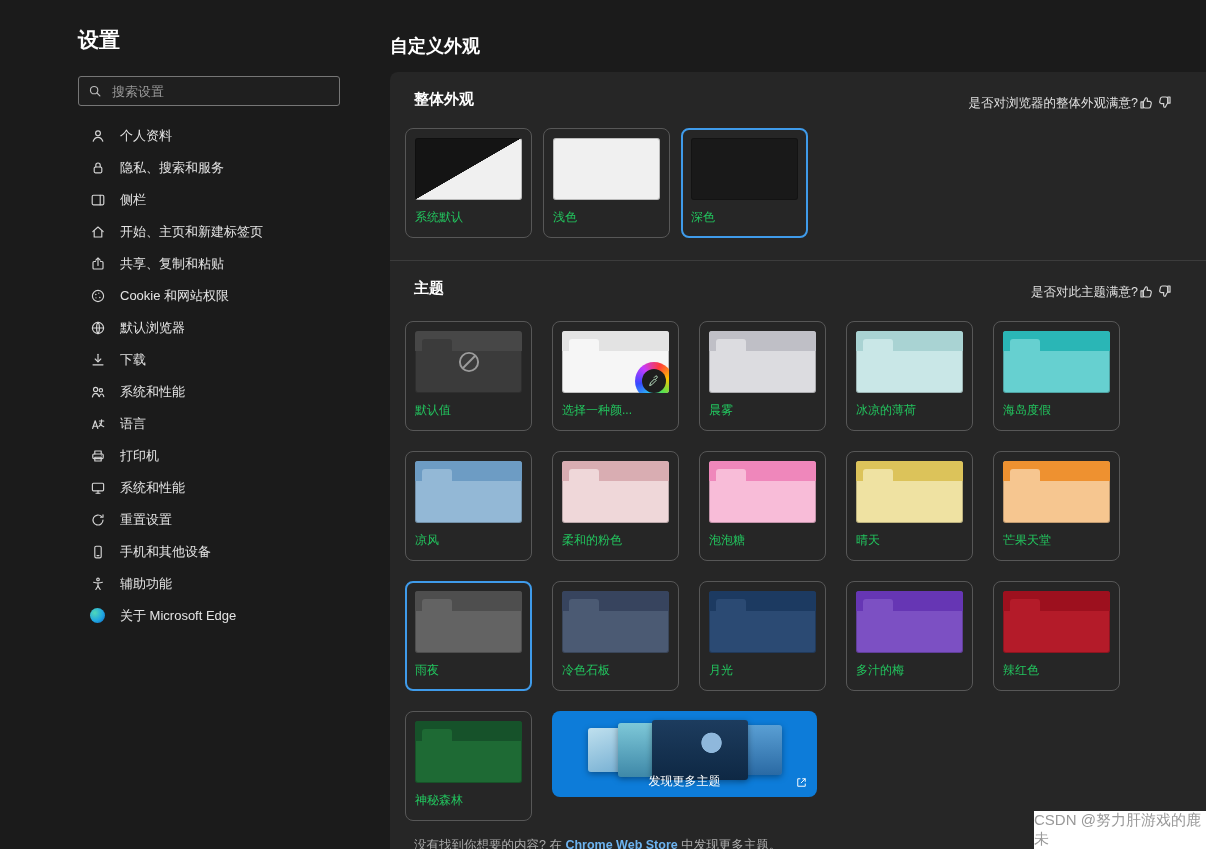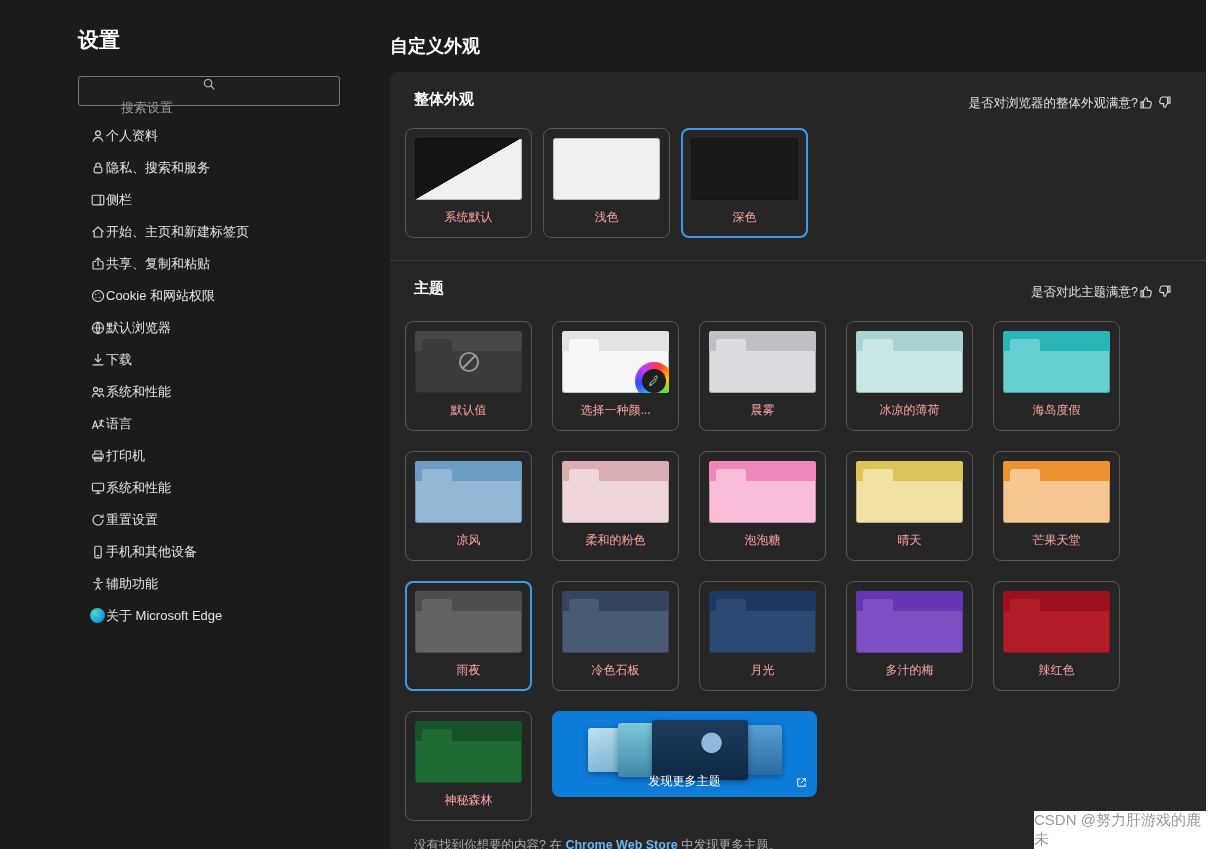--- a/index.html
+++ b/index.html
@@ -5,26 +5,26 @@
   :root{ --accent:#3f9bea; --link:#6cb3f0; --banner:#0d7cd9; }
   *{box-sizing:border-box;}
   body{margin:0;background:#fff;}
   .app{position:relative;width:1212px;height:849px;background:#1b1b1b;overflow:hidden;
        font-family:"Liberation Sans","DejaVu Sans",sans-serif;color:#e9e9e9;}
 
   
   .sidebar{position:absolute;top:0;left:0;width:345px;height:100%;padding-left:28px;}
   .settings-title{margin:26px 0 0 50px;font-size:21px;font-weight:700;color:#fff;}
   .search-box{margin:22px 0 0 50px;width:262px;height:30px;border:1px solid #767676;border-radius:3px;
-              display:flex;align-items:center;gap:8px;padding:0 9px;background:#1f1f1f;flex-direction:column;}
+              display:flex;align-items:center;gap:8px;padding:0 9px;background:#1f1f1f;}
   .search-box .s-icon{width:14px;height:14px;color:#bdbdbd;display:inline-flex;}
   .search-box input{flex:1;border:0;background:transparent;outline:0;color:#e9e9e9;font-size:13px;font-family:inherit;min-width:0;}
   .search-box input::placeholder{color:#9a9a9a;}
   #sidebar-nav{margin:14px 12px 0 48px;}
-  .side-item{position:relative;display:flex;align-items:center;height:32px;padding-left:14px;
+  .side-item{position:relative;display:flex;align-items:center;gap:14px;height:32px;padding-left:14px;
              border-radius:4px;font-size:13px;color:#e4e4e4;cursor:pointer;}
   .side-item .icon{width:16px;height:16px;color:#d5d5d5;flex:none;display:inline-flex;}
   .side-item .icon svg{width:16px;height:16px;}
   .side-item.selected{background:#393939;}
   .side-item.selected::before{content:"";position:absolute;left:1px;top:8px;width:3px;height:16px;border-radius:2px;background:var(--accent);}
   .side-label{white-space:nowrap;overflow:hidden;text-overflow:ellipsis;}
   .edge-ball{width:15px;height:15px;border-radius:50%;display:inline-block;
              background:radial-gradient(circle at 32% 32%,#4fd8b8,#21a7e0 55%,#0b5fc0);}
 
   
@@ -39,21 +39,21 @@
   .fb-btn svg{width:17px;height:17px;}
   .overall-grid{display:grid;grid-template-columns:repeat(3,127px);gap:11px;margin:16px 0 0 15px;}
   .divider{border:0;border-top:1px solid #3c3c3c;margin:22px 0 0 0;}
   .themes-grid{display:grid;grid-template-columns:repeat(5,127px);gap:20px;margin:20px 0 0 15px;}
 
   .theme-card{width:127px;height:110px;border:1px solid #575757;border-radius:8px;padding:9px;background:transparent;cursor:pointer;}
   .theme-card.selected{border:2px solid var(--accent);padding:8px;}
   .thumb{position:relative;height:62px;border-radius:3px;overflow:hidden;box-shadow:inset 0 0 0 1px rgba(0,0,0,.22);}
   .thumb .topbar{position:absolute;top:0;left:0;right:0;height:20px;}
   .thumb .tab{position:absolute;top:8px;left:7px;width:30px;height:12px;border-radius:3px 3px 0 0;}
-  .card-label{margin-top:9px;font-size:12px;color:#fca5a5;white-space:nowrap;overflow:hidden;text-overflow:ellipsis;text-align:center;}
+  .card-label{margin-top:9px;font-size:12px;color:#22c55e;white-space:nowrap;overflow:hidden;text-overflow:ellipsis;}
   .no-symbol{position:absolute;inset:0;display:flex;align-items:center;justify-content:center;color:#9b9b9b;}
   .no-symbol svg{width:28px;height:28px;}
   .color-wheel{position:absolute;right:-4px;bottom:-7px;width:38px;height:38px;border-radius:50%;
                background:conic-gradient(from 20deg,#ff3b3b,#ffc400,#57e04e,#28c8f0,#3848ff,#c43bff,#ff3b3b);
                display:flex;align-items:center;justify-content:center;}
   .color-wheel::before{content:"";position:absolute;inset:7px;border-radius:50%;background:#1e1e1e;}
   .color-wheel svg{position:relative;width:14px;height:14px;color:#bfe8c8;}
 
   .discover{grid-column:span 2;position:relative;width:265px;height:86px;border-radius:8px;background:var(--banner);cursor:pointer;overflow:hidden;}
   .previews{position:absolute;top:9px;left:50%;transform:translateX(-50%);display:flex;align-items:center;}

